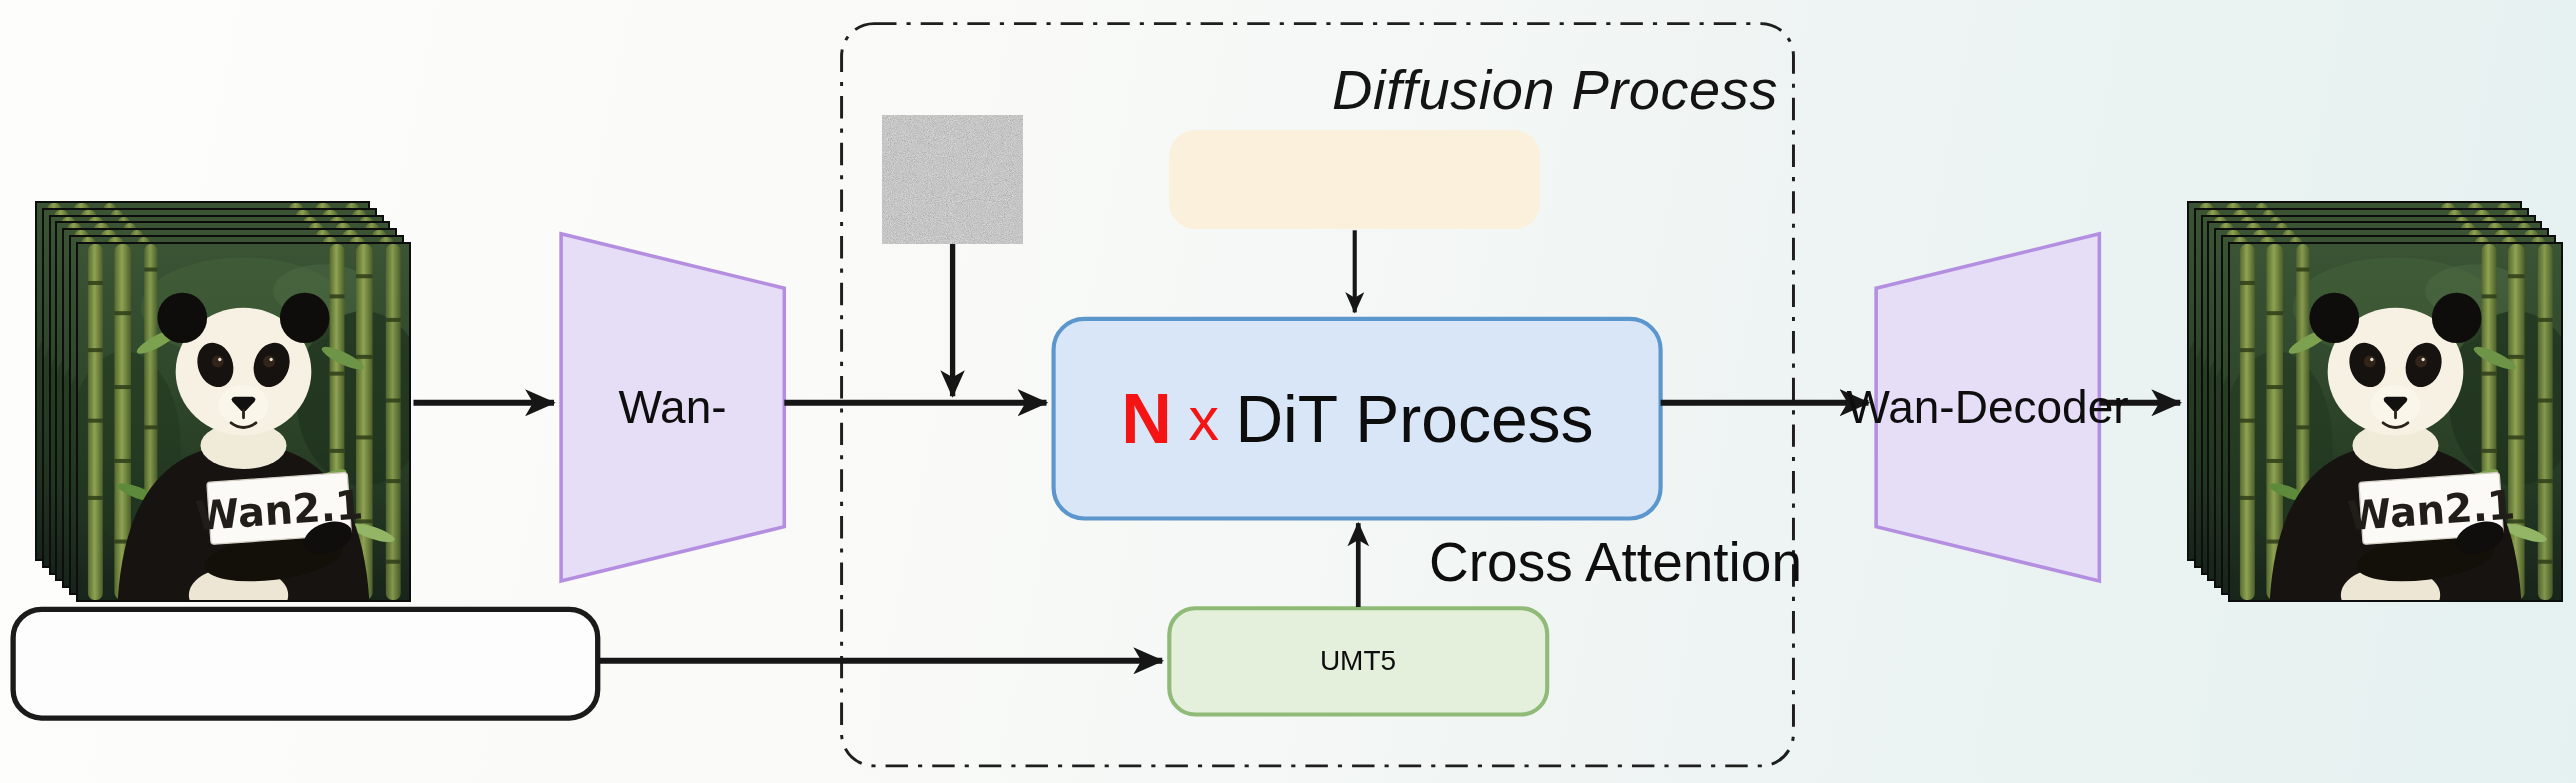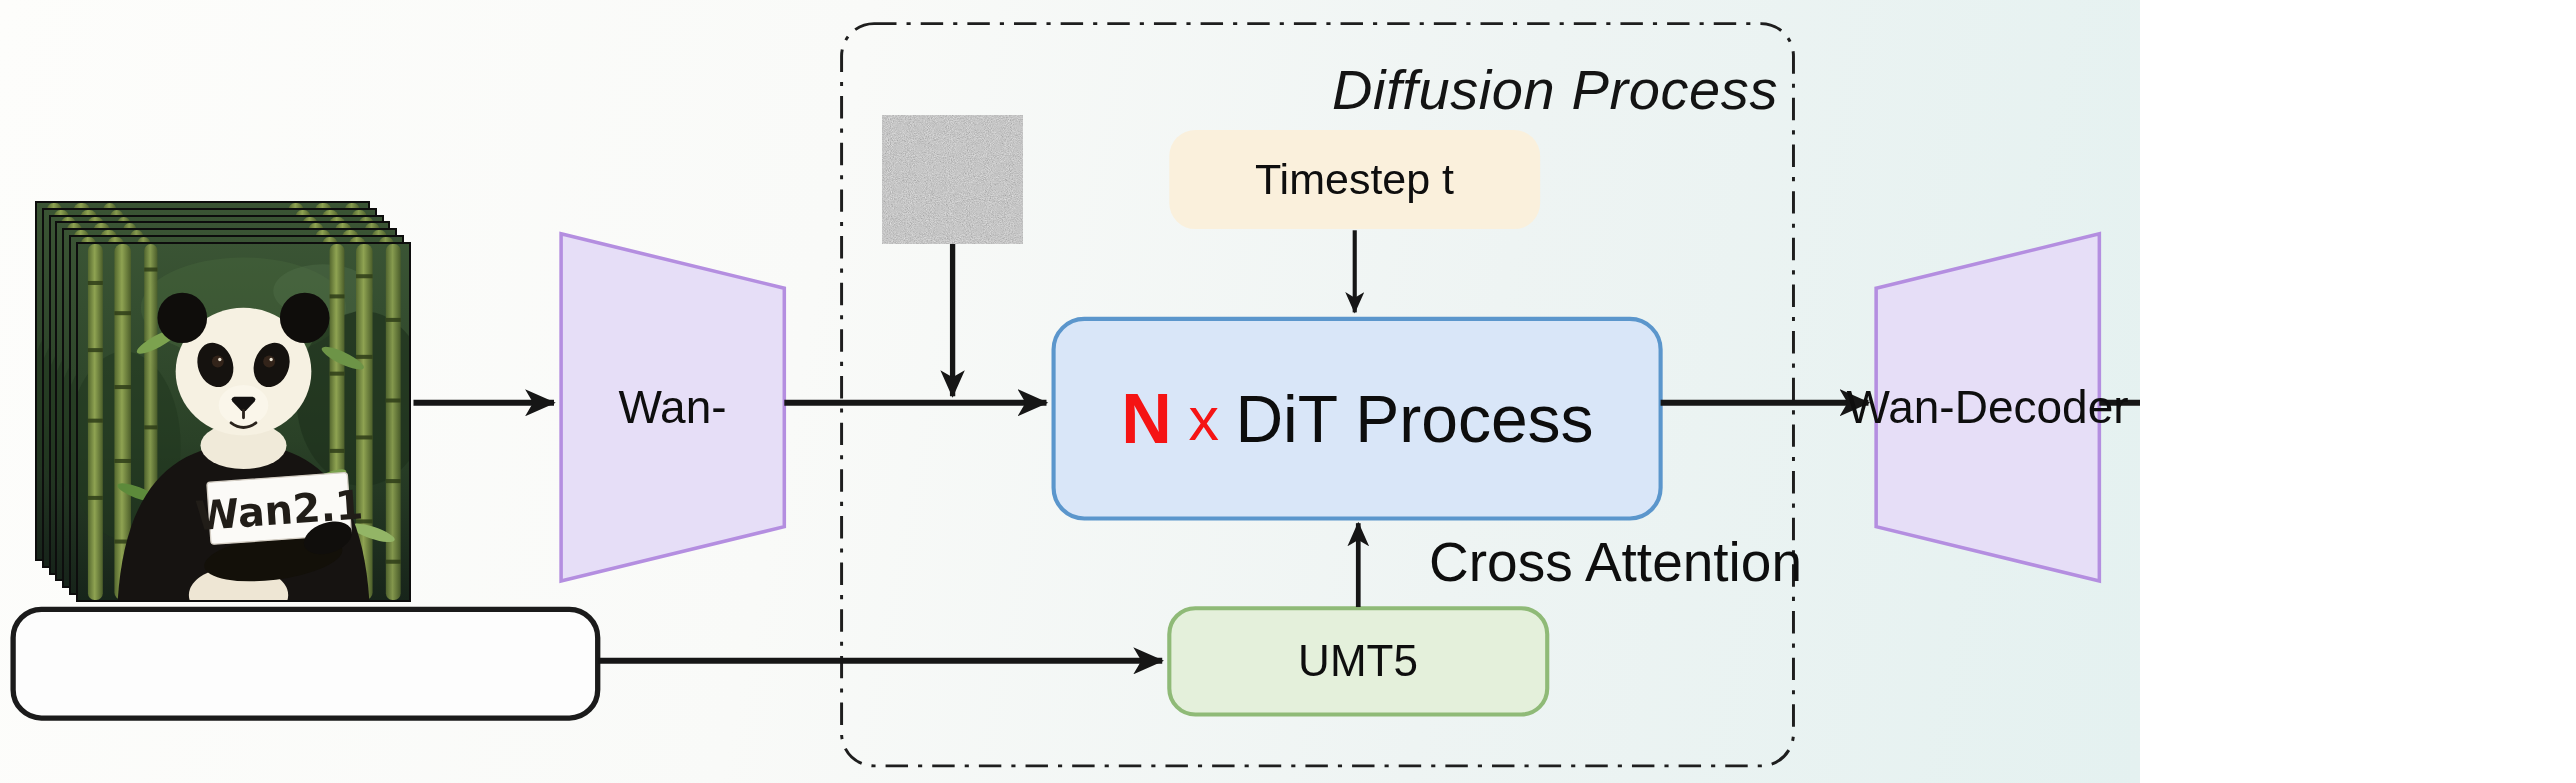--- a/index.html
+++ b/index.html
@@ -1,38 +1,38 @@
 <!DOCTYPE html>
 <html style="font-size:9.4px"><head>
 <meta charset="utf-8">
 <style>
   html,body{margin:0;padding:0;}
   body{font-family:"Liberation Sans", sans-serif;}
   #canvas{
     position:relative;
-    width:2140px;height:783px;
+    width:2576px;height:783px;
     overflow:hidden;
     background:linear-gradient(101deg,#fdfdfb 0%,#f9faf8 38%,#eef4f3 68%,#e4f1f0 100%);
   }
   #diagram-svg{position:absolute;left:0;top:0;}
   .label{position:absolute;color:#0e0e0e;}
   .centerbox{display:flex;align-items:center;justify-content:center;text-align:center;}
   .colbox{display:flex;flex-direction:row;align-items:center;justify-content:center;text-align:center;}
 
   #title-label{
     left:1329px;top:54px;width:449px;height:71px;
     font-size:56px;font-style:italic;letter-spacing:0.6px;color:#141414;
     text-align:right;line-height:71px;
   }
   #timestep-label{left:1169px;top:130px;width:371px;height:99px;font-size:43px;}
   #dit-label{left:1054px;top:319px;width:607px;height:200px;font-size:66px;}
   #dit-label .dit-n{font-weight:700;color:#f51414;font-size:70px;}
   #dit-label .dit-x{color:#f51414;font-size:61px;margin:0 16.5px;}
   #dit-label .dit-rest{color:#0d0d0d;}
-  #umt5-label{left:1169px;top:608px;width:378px;height:106px;font-size:44px;}
+  #umt5-label{left:1169px;top:608px;width:378px;height:106px;font-size:28px;}
   #cross-attention-label{left:1389px;top:536px;width:413px;height:53px;font-size:55px;line-height:53px;text-align:right;}
   #encoder-label{left:561px;top:313px;width:223px;height:189px;font-size:46px;line-height:1.32;}
   #decoder-label{left:1876px;top:313px;width:223px;height:189px;font-size:46px;line-height:1.32;}
   #prompt-box-label{left:13px;top:609px;width:585px;height:109px;font-size:34px;line-height:1.34;color:#2d2d2d;}
 
   .stack{position:absolute;width:376px;height:401px;}
   #input-stack{left:35px;top:201px;}
   #output-stack{left:2187px;top:201px;}
   .frame{
     position:absolute;width:335px;height:360px;
@@ -242,23 +242,20 @@
       </div>
     <div class="frame f6">
         <svg viewBox="0 0 200 212" preserveAspectRatio="none">
           <use href="#pandaScene"></use>
         </svg>
       </div>
   </div>
 
   <div id="title-label" class="label">Diffusion Process</div>
 
-  <div id="timestep-label" class="label centerbox">
-    <span>Timestep t</span>
-  </div>
 
   <div id="dit-label" class="label centerbox">
     <span class="dit-n">N</span>
     <span class="dit-x">x</span>
     <span class="dit-rest">DiT Process</span>
   </div>
 
   <div id="umt5-label" class="label centerbox">
     <span>UMT5</span>
   </div>

